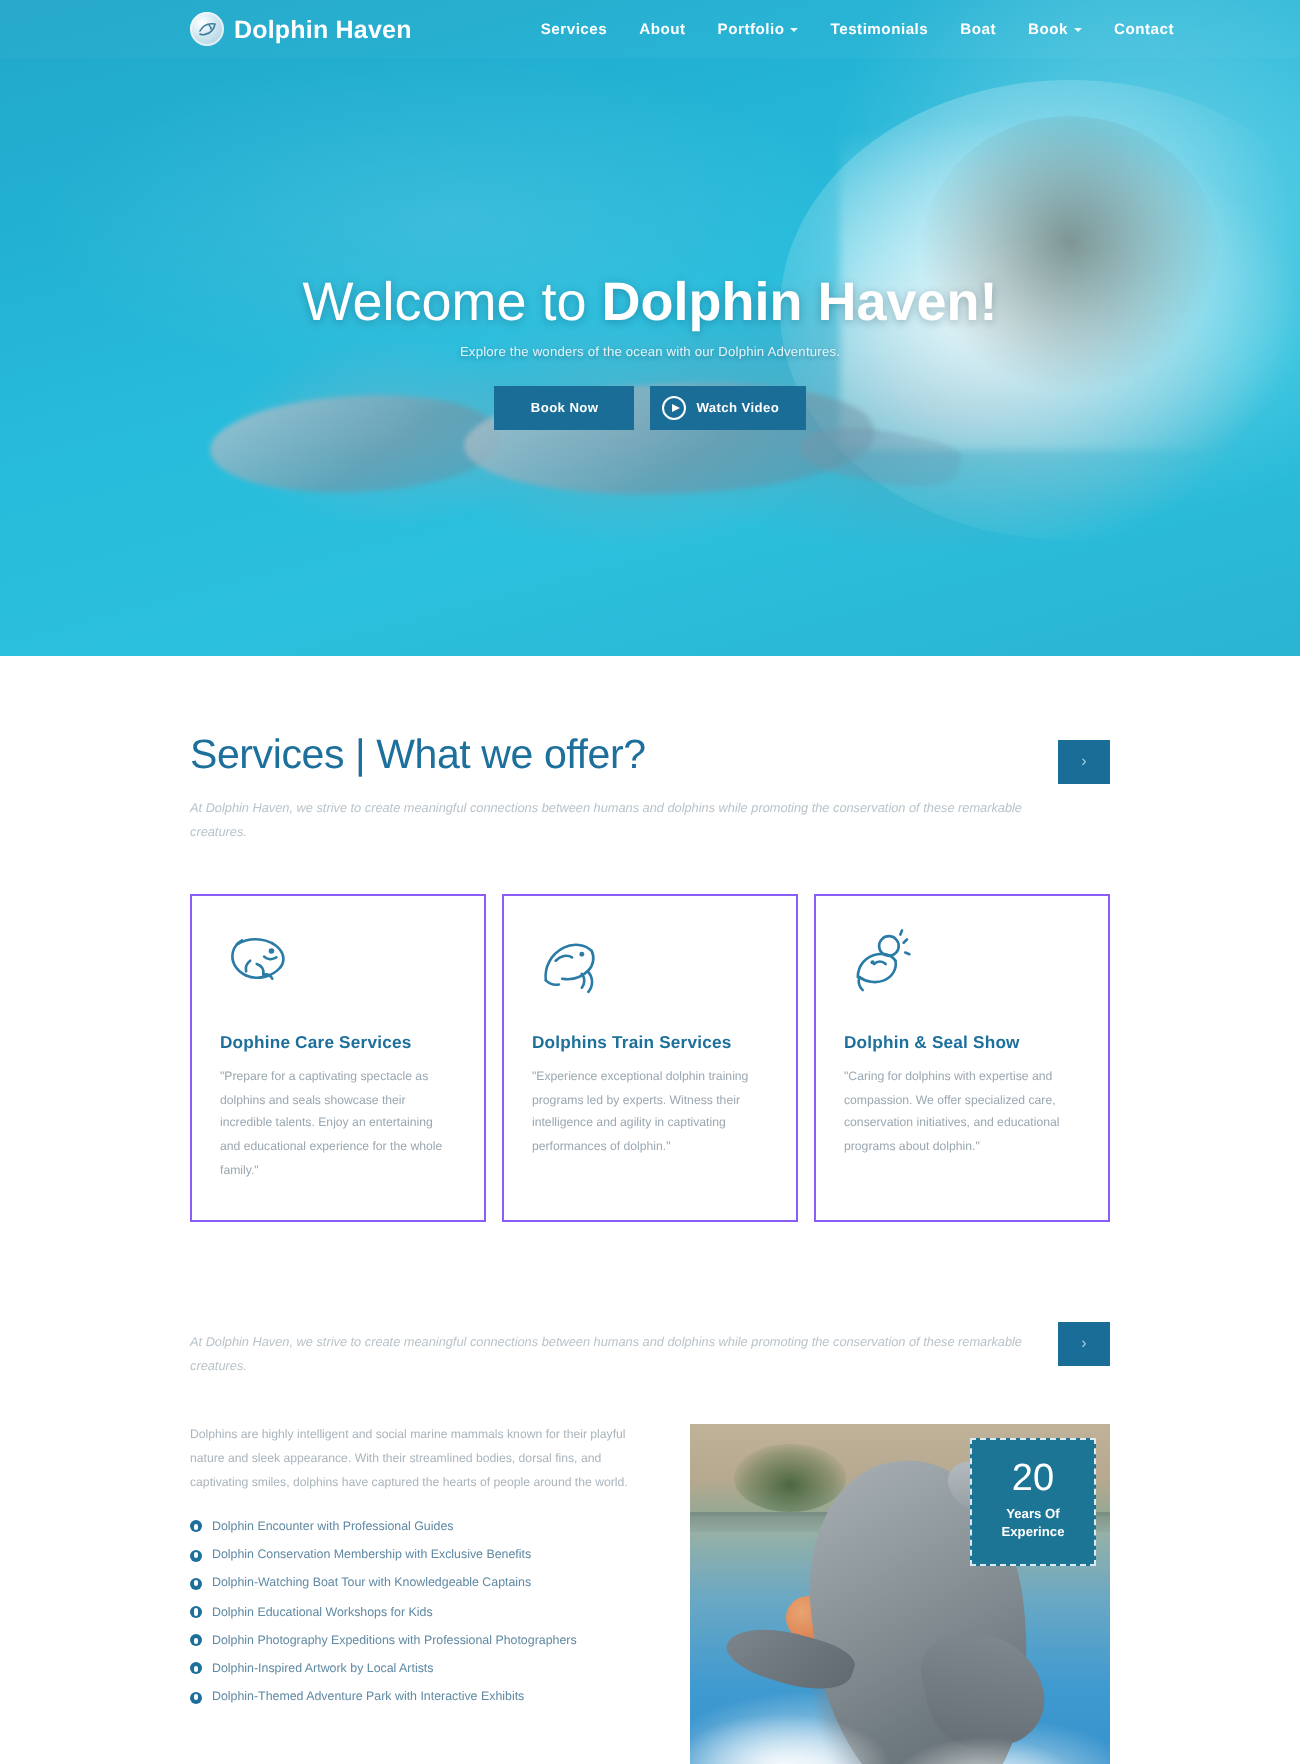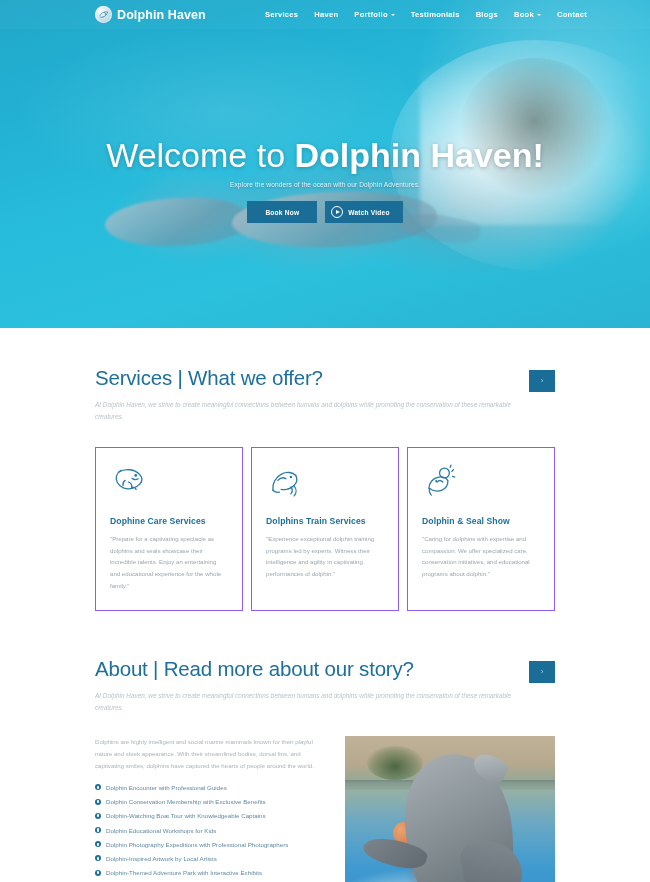--- a/index.html
+++ b/index.html
@@ -75,21 +75,21 @@
     color: #ffffff; font-size: 7.6px; font-weight: bold; letter-spacing: .25px;
     white-space: nowrap; display: flex; align-items: center; gap: 3px; cursor: pointer;
   }
   .caret { width: 0; height: 0; border-left: 2.3px solid transparent; border-right: 2.3px solid transparent; border-top: 2.8px solid rgba(255,255,255,.9); display: inline-block; }
 
   
   .hero-content {
     position: absolute; left: 0; right: 0; top: 136px; text-align: center; z-index: 10;
   }
   .hero-title {
-    color: #ffffff; font-size: 34px; font-weight: normal; line-height: 1.12;
+    color: #ffffff; font-size: 27px; font-weight: normal; line-height: 1.12;
     text-shadow: 0 1px 4px rgba(0,40,60,.28);
   }
   .hero-title b { font-weight: bold; }
   .hero-sub {
     margin-top: 9px; color: #eef9fc; font-size: 11.3px; font-weight: normal;
     text-shadow: 0 1px 3px rgba(0,40,60,.30);
   }
   .hero-sub2 {
     margin-top: 7px; color: #e3f4fa; font-size: 6.6px; letter-spacing: .1px;
     text-shadow: 0 1px 2px rgba(0,40,60,.30);
@@ -244,31 +244,31 @@
           </svg>
         </span>
         <span class="brand-text">Dolphin Haven</span>
       </div>
 
       <div class="nav-links">
         <div class="nav-link">
           <span>Services</span>
         </div>
         <div class="nav-link">
-          <span>Haven</span>
+          <span>About</span>
         </div>
         <div class="nav-link">
           <span>Portfolio</span>
           <i class="caret"></i>
         </div>
         <div class="nav-link">
           <span>Testimonials</span>
         </div>
         <div class="nav-link">
-          <span>Blogs</span>
+          <span>Boat</span>
         </div>
         <div class="nav-link">
           <span>Book</span>
           <i class="caret"></i>
         </div>
         <div class="nav-link">
           <span>Contact</span>
         </div>
       </div>
     </div>
@@ -347,21 +347,20 @@
         </div>
         <div class="card-title">Dolphin &amp; Seal Show</div>
         <div class="card-text">"Caring for dolphins with expertise and compassion. We offer specialized care, conservation initiatives, and educational programs about dolphin."</div>
       </div>
     </div>
   </div>
 
   <div class="section about-section">
     <div class="sec-head">
       <div>
-        <h2 class="sec-title">About | Read more about our story?</h2>
         <p class="sec-desc">At Dolphin Haven, we strive to create meaningful connections between humans and dolphins while promoting the conservation of these remarkable creatures.</p>
       </div>
       <div class="arrow-btn">
         <span>›</span>
       </div>
     </div>
 
     <div class="about-wrap">
       <div class="about-left">
         <p class="about-para">Dolphins are highly intelligent and social marine mammals known for their playful nature and sleek appearance. With their streamlined bodies, dorsal fins, and captivating smiles, dolphins have captured the hearts of people around the world.</p>
@@ -405,18 +404,23 @@
           <div class="photo-sky"></div>
           <div class="photo-palm"></div>
           <div class="photo-rail"></div>
           <div class="photo-ball"></div>
           <div class="photo-dolphin"></div>
           <div class="photo-snout"></div>
           <div class="photo-flipper"></div>
           <div class="photo-flipper2"></div>
           <div class="photo-splash"></div>
 
+          <div class="exp-badge">
+            <div class="exp-num">20</div>
+            <div class="exp-l1">Years Of</div>
+            <div class="exp-l2">Experince</div>
+          </div>
         </div>
       </div>
     </div>
   </div>
 
 </div>
 
 </body></html>

